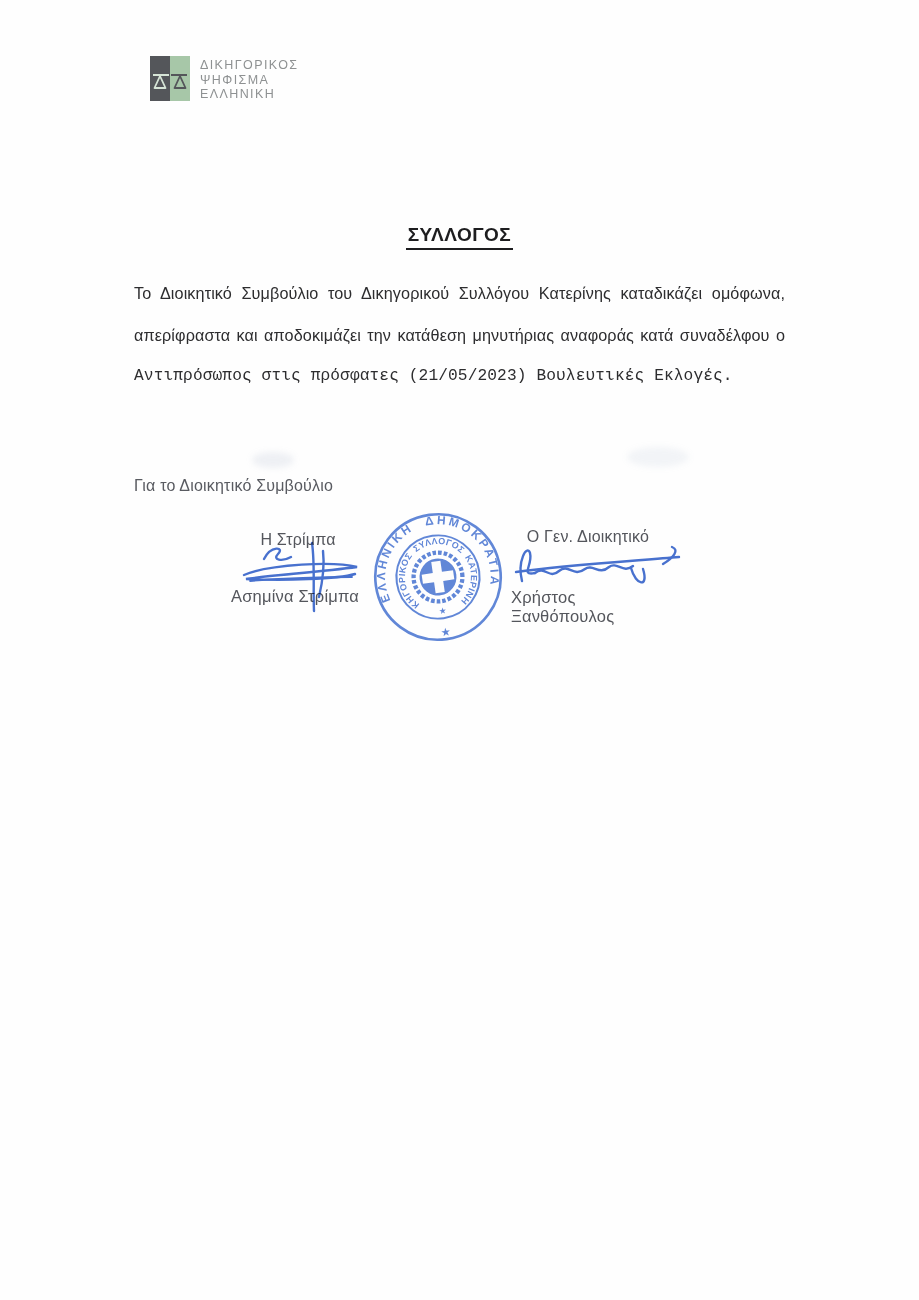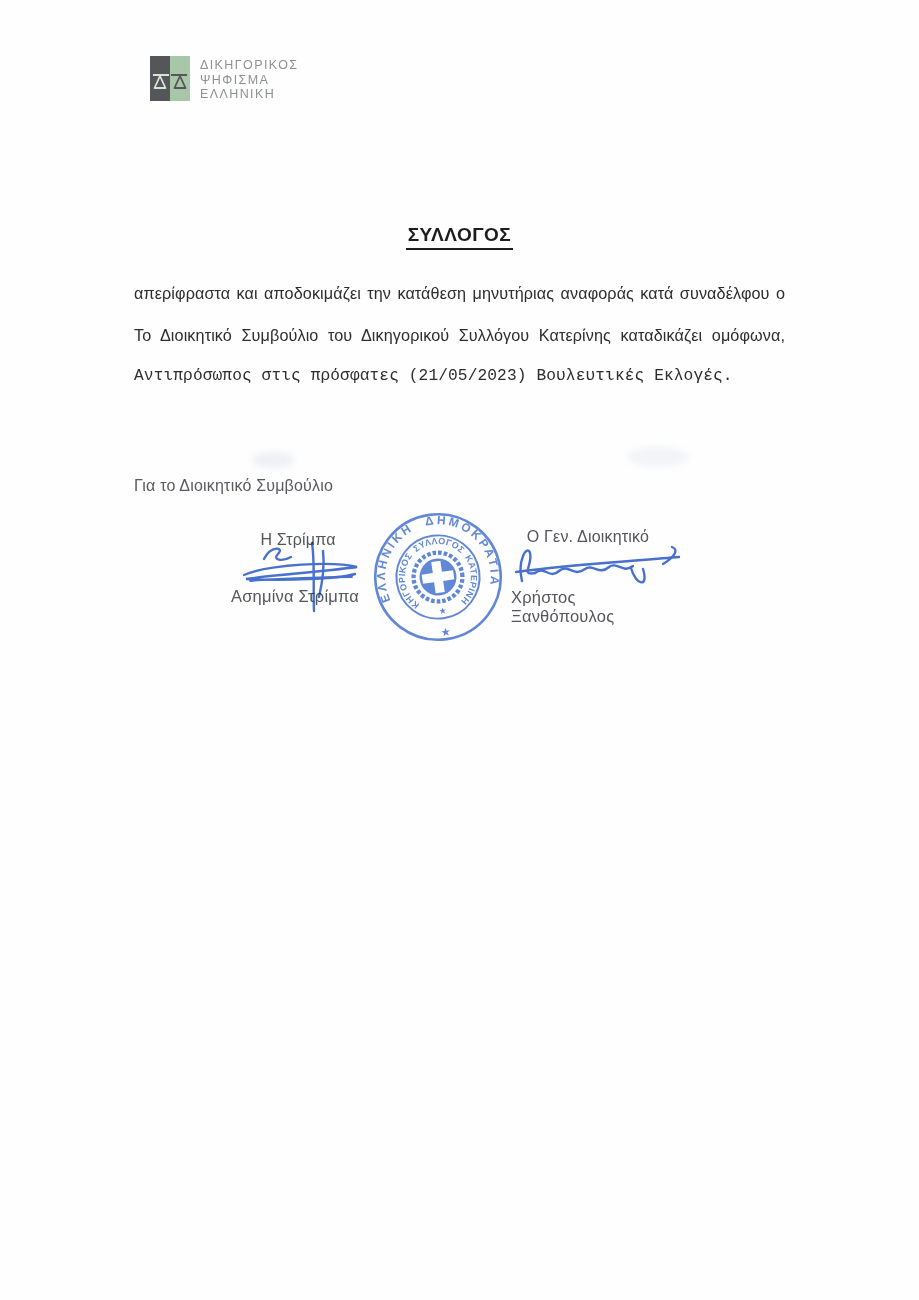--- a/index.html
+++ b/index.html
@@ -82,22 +82,22 @@
       <div>ΨΗΦΙΣΜΑ</div>
       <div>ΕΛΛΗΝΙΚΗ</div>
     </div>
   </div>
 
   <div class="doc-title-wrap">
     <span class="doc-title">ΣΥΛΛΟΓΟΣ</span>
   </div>
 
   <div class="doc-body">
+    <div class="body-line">Το Διοικητικό Συμβούλιο του Δικηγορικού Συλλόγου Κατερίνης καταδικάζει ομόφωνα,</div>
     <div class="body-line">απερίφραστα και αποδοκιμάζει την κατάθεση μηνυτήριας αναφοράς κατά συναδέλφου ο</div>
-    <div class="body-line">Το Διοικητικό Συμβούλιο του Δικηγορικού Συλλόγου Κατερίνης καταδικάζει ομόφωνα,</div>
     <div class="body-line last">Αντιπρόσωπος στις πρόσφατες (21/05/2023) Βουλευτικές Εκλογές.</div>
   </div>
 
   <div class="smudge smudge-1"></div>
   <div class="smudge smudge-2"></div>
 
   <div class="sig-heading">Για το Διοικητικό Συμβούλιο</div>
 
   <div class="sig-label role-left">Η Στρίμπα</div>
   <div class="sig-name name-left">Ασημίνα Στρίμπα</div>

